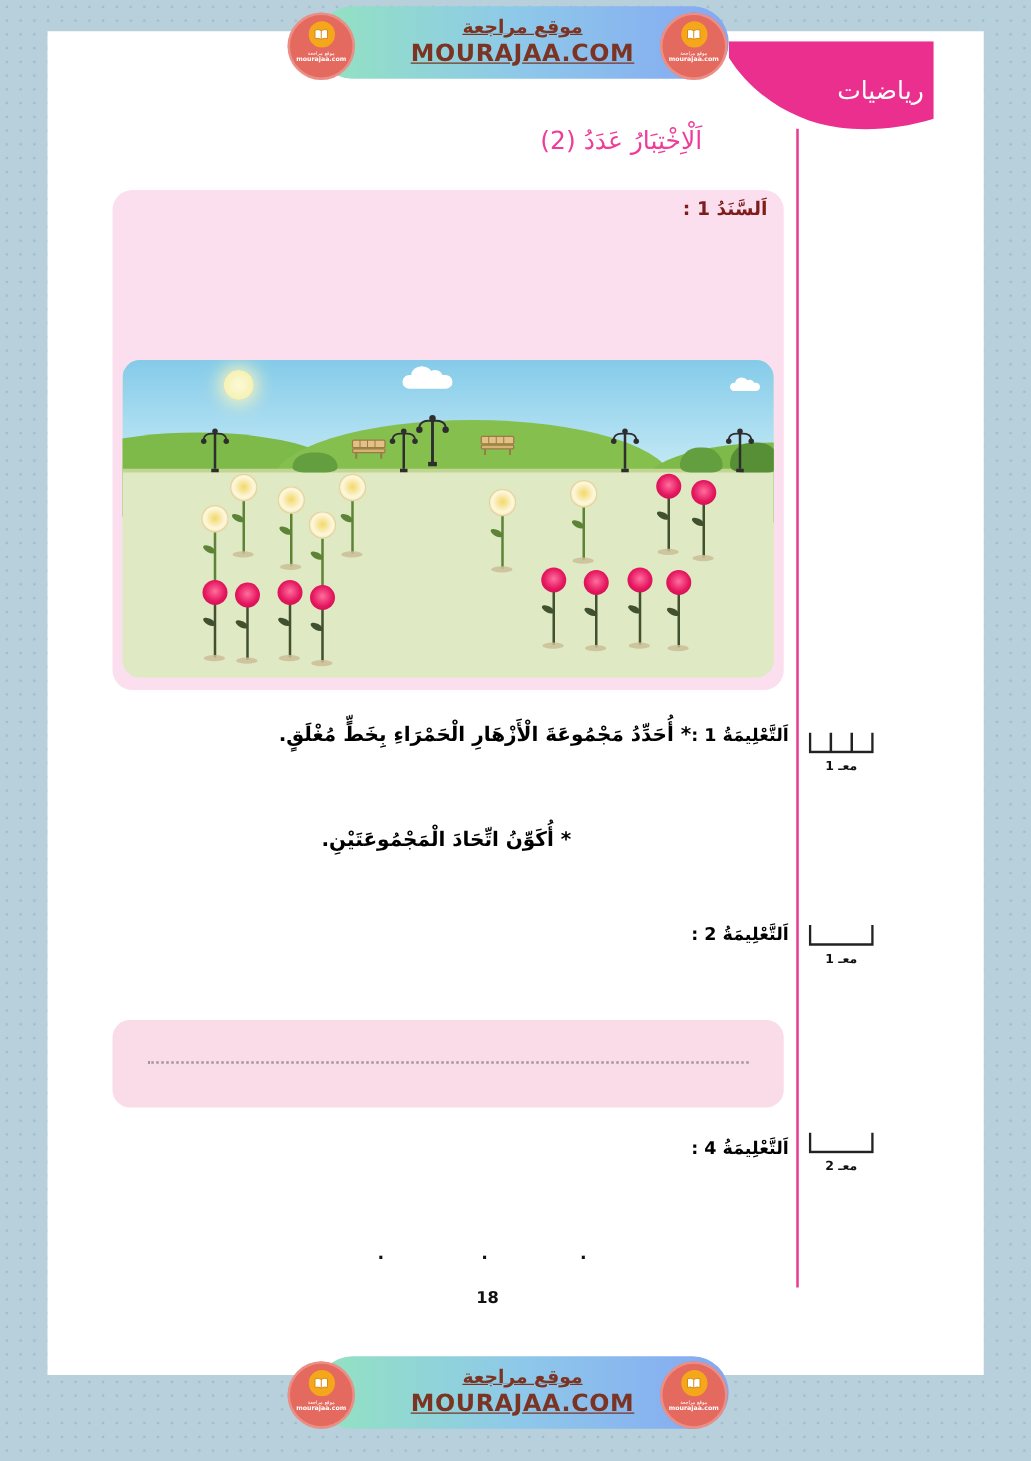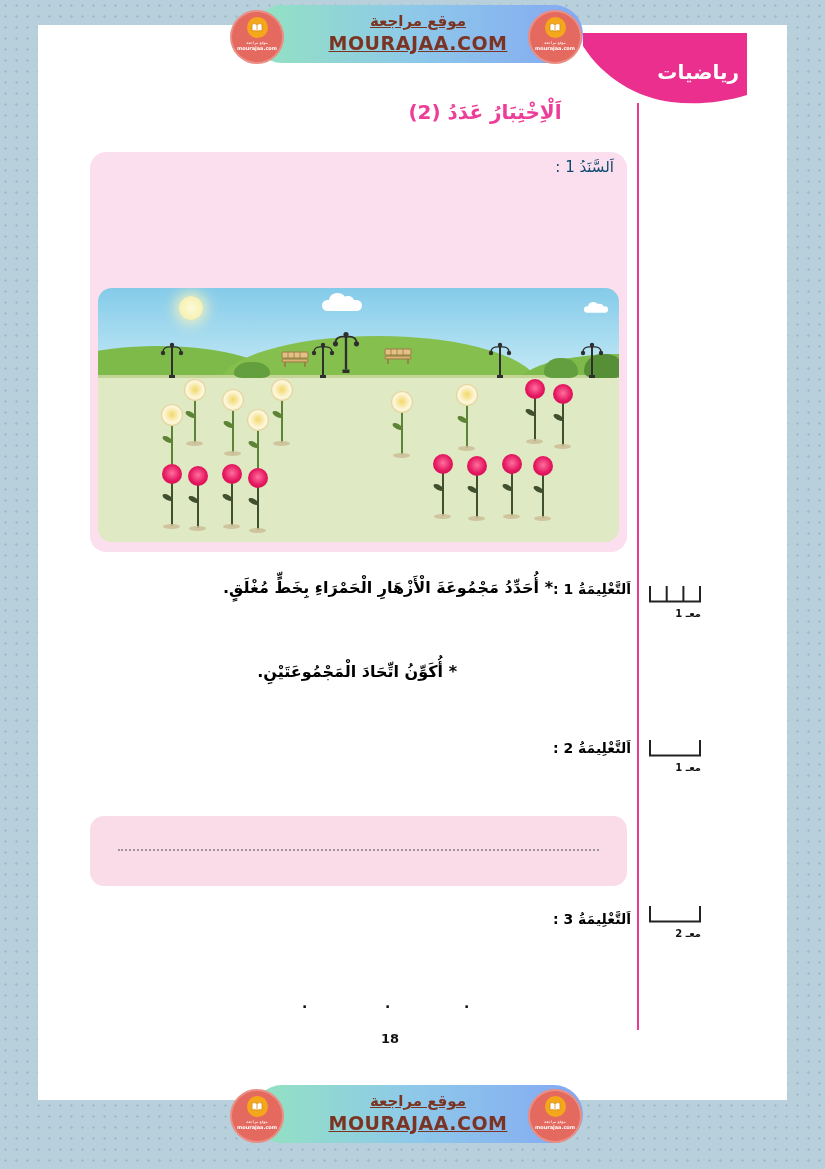--- a/index.html
+++ b/index.html
@@ -24,30 +24,30 @@
     position:absolute;width:54px;height:54px;border-radius:50%;background:#e4695e;z-index:7;
     display:flex;flex-direction:column;align-items:center;padding-top:7px;box-sizing:border-box;
     box-shadow:0 0 0 2px rgba(255,255,255,.25) inset;
   }
   .logo .badge{width:21px;height:21px;border-radius:50%;background:#f4a71b;display:flex;align-items:center;justify-content:center;}
   .logo .t1{font-size:4px;color:#fff;margin-top:3px;direction:rtl;line-height:1.1;}
   .logo .t2{font-size:5px;color:#fff;font-weight:bold;line-height:1.2;}
 
   
   .subject-tab{position:absolute;left:583px;top:33px;width:164px;height:72px;z-index:5;}
-  .subject-label{position:absolute;right:8px;top:27px;color:#fff;font-weight:bold;font-size:20px;direction:rtl;}
+  .subject-label{position:absolute;right:8px;top:27px;color:#fff;font-weight:normal;font-size:20px;direction:rtl;}
   .pink-vline{position:absolute;left:637px;top:103px;width:2px;height:927px;background:#e93a92;}
 
   
-  .exam-title{position:absolute;left:340px;top:100px;width:290px;text-align:center;
-    color:#ee3d98;font-size:20px;font-weight:bold;direction:rtl;}
+  .exam-title{position:absolute;left:352px;top:100px;width:290px;text-align:center;
+    color:#ee3d98;font-size:20px;font-weight:normal;direction:rtl;}
 
   
   .sanad-box{position:absolute;left:90px;top:152px;width:537px;height:400px;background:#fbdfee;border-radius:16px;}
-  .sanad-label{position:absolute;top:6px;right:13px;color:#0c4a6e;font-weight:normal;font-size:15px;direction:rtl;}
+  .sanad-label{position:absolute;top:6px;right:13px;color:#7f1d1d;font-weight:bold;font-size:15px;direction:rtl;}
   .sanad-text{position:absolute;top:33px;right:13px;left:13px;direction:rtl;text-align:justify;
     font-size:15.5px;font-weight:bold;line-height:2.05;color:#141414;}
 
   
   .scene{position:absolute;left:98px;top:288px;width:521px;height:254px;border-radius:14px;overflow:hidden;background:#dfe9c3;}
   .sky{position:absolute;top:0;left:0;right:0;height:90px;background:linear-gradient(#84cbe9,#c6eaf6);}
   .sun{position:absolute;left:81px;top:8px;width:24px;height:24px;border-radius:50%;
     background:radial-gradient(#fcfad8,#f3eda4);box-shadow:0 0 14px 4px rgba(248,244,190,.9);}
   .cloud{position:absolute;background:#fff;border-radius:12px;width:40px;height:11px;}
   .cloud::before{content:"";position:absolute;left:7px;top:-7px;width:17px;height:14px;background:#fff;border-radius:50%;}
@@ -72,21 +72,21 @@
 
   
   .content{position:absolute;left:88px;top:0;width:549px;height:1169px;}
   .task-label{position:absolute;font-weight:bold;font-size:14px;direction:rtl;color:#000;white-space:nowrap;}
   .task-line{position:absolute;direction:rtl;font-weight:bold;font-size:16px;color:#000;white-space:nowrap;}
   .answer-box{position:absolute;left:2px;top:816px;width:537px;height:70px;background:#fadce9;border-radius:14px;}
   .answer-dotted{position:absolute;top:33px;left:28px;right:28px;border-top:2px dotted #a2969e;}
   .dot{position:absolute;font-weight:bold;font-size:14px;color:#111;}
 
   
-  .score{position:absolute;width:56px;text-align:right;z-index:4;}
+  .score{position:absolute;width:56px;text-align:center;z-index:4;}
   .score .lbl{font-size:10px;font-weight:bold;direction:rtl;color:#111;margin-top:1px;}
 
   .page-num{position:absolute;left:355px;top:1031px;width:70px;text-align:center;font-weight:bold;font-size:13px;color:#111;}
 </style>
 </head>
 <body>
 
 <div class="stage">
   <div class="page-white"></div>
 
@@ -324,21 +324,21 @@
     <div class="task-label" style="right:6px;top:581px;">اَلتَّعْلِيمَةُ 1 :</div>
     <div class="task-line" style="right:84px;top:578px;text-align:center;">* أُحَدِّدُ مَجْمُوعَةَ الْأَزْهَارِ الْحَمْرَاءِ بِخَطٍّ مُغْلَقٍ.</div>
     <div class="task-line" style="right:180px;top:662px;">* أُكَوِّنُ اتِّحَادَ الْمَجْمُوعَتَيْنِ.</div>
 
     <div class="task-label" style="right:6px;top:740px;">اَلتَّعْلِيمَةُ 2 :</div>
 
     <div class="answer-box">
       <div class="answer-dotted"></div>
     </div>
 
-    <div class="task-label" style="right:6px;top:911px;">اَلتَّعْلِيمَةُ 3 :</div>
+    <div class="task-label" style="right:6px;top:911px;">اَلتَّعْلِيمَةُ 4 :</div>
 
     <span class="dot" style="left:214px;top:995px;">.</span>
     <span class="dot" style="left:297px;top:995px;">.</span>
     <span class="dot" style="left:376px;top:995px;">.</span>
   </div>
 
   <div class="score" style="left:645px;top:586px;">
     <svg width="52" height="17" viewBox="0 0 52 17">
         <path d="M1,0 V15.5 H51 V0 M17.7,0 V15.5 M34.4,0 V15.5" fill="none" stroke="#222" stroke-width="2"></path>
       </svg>

